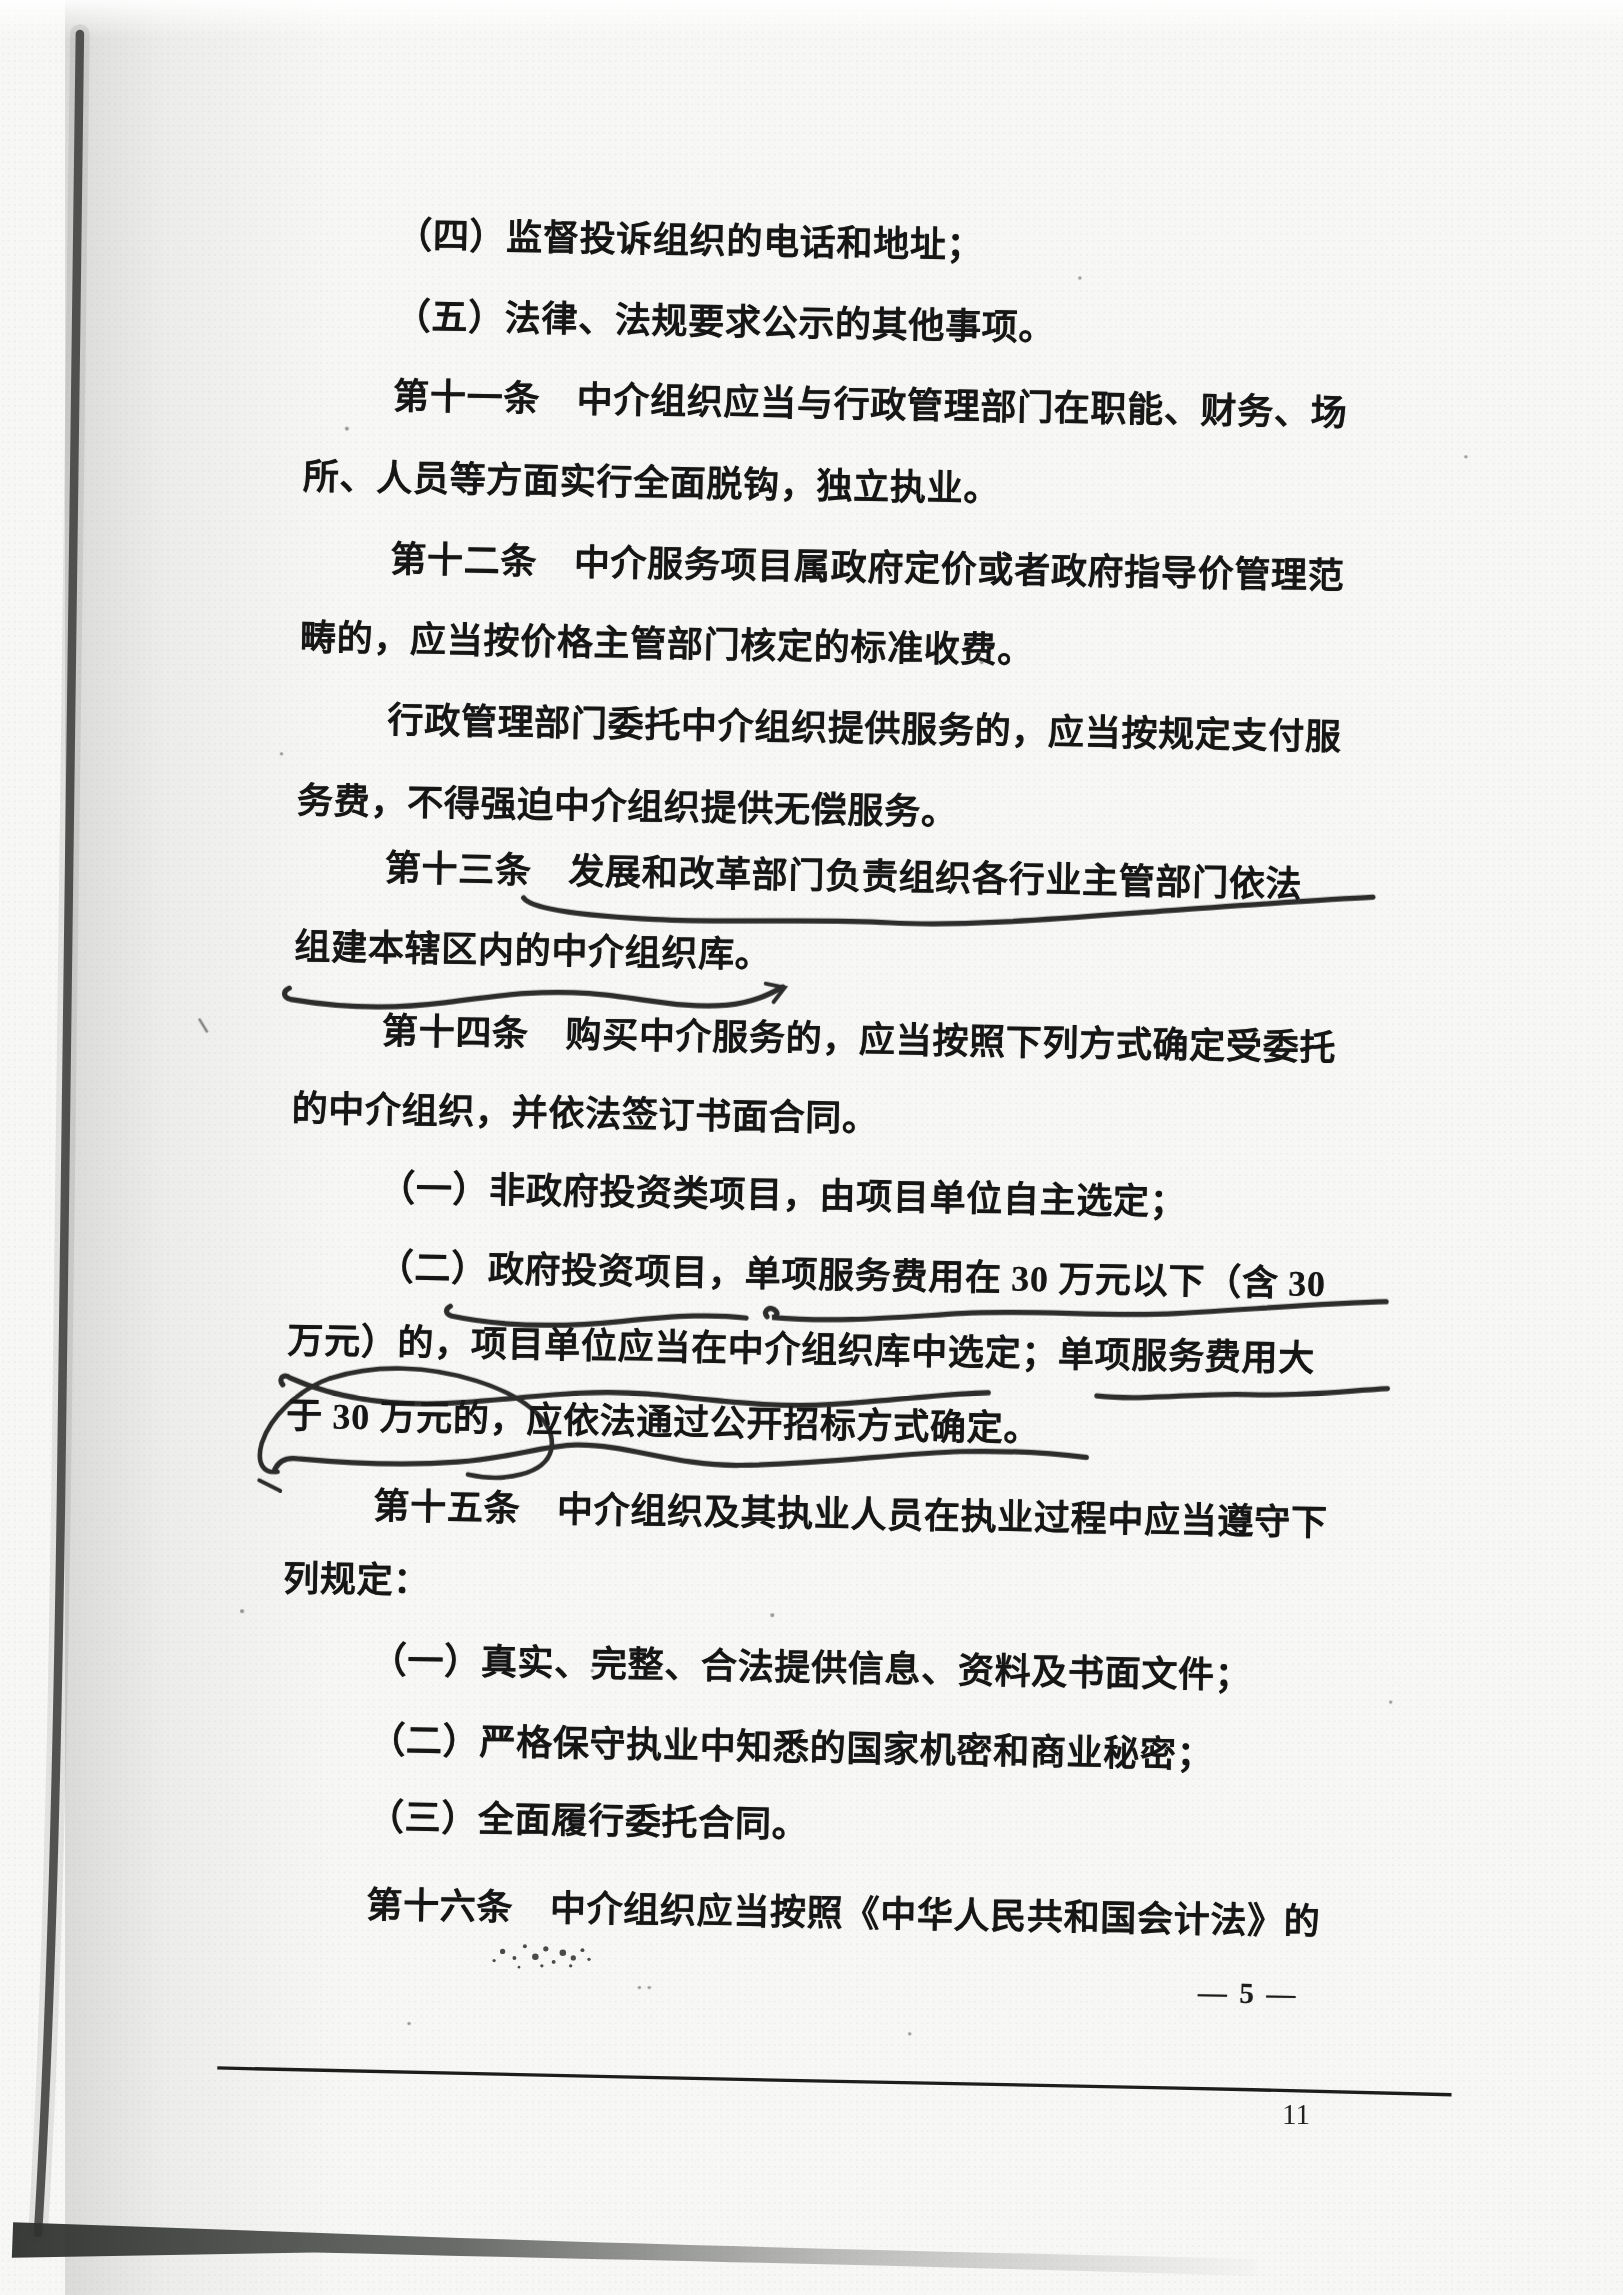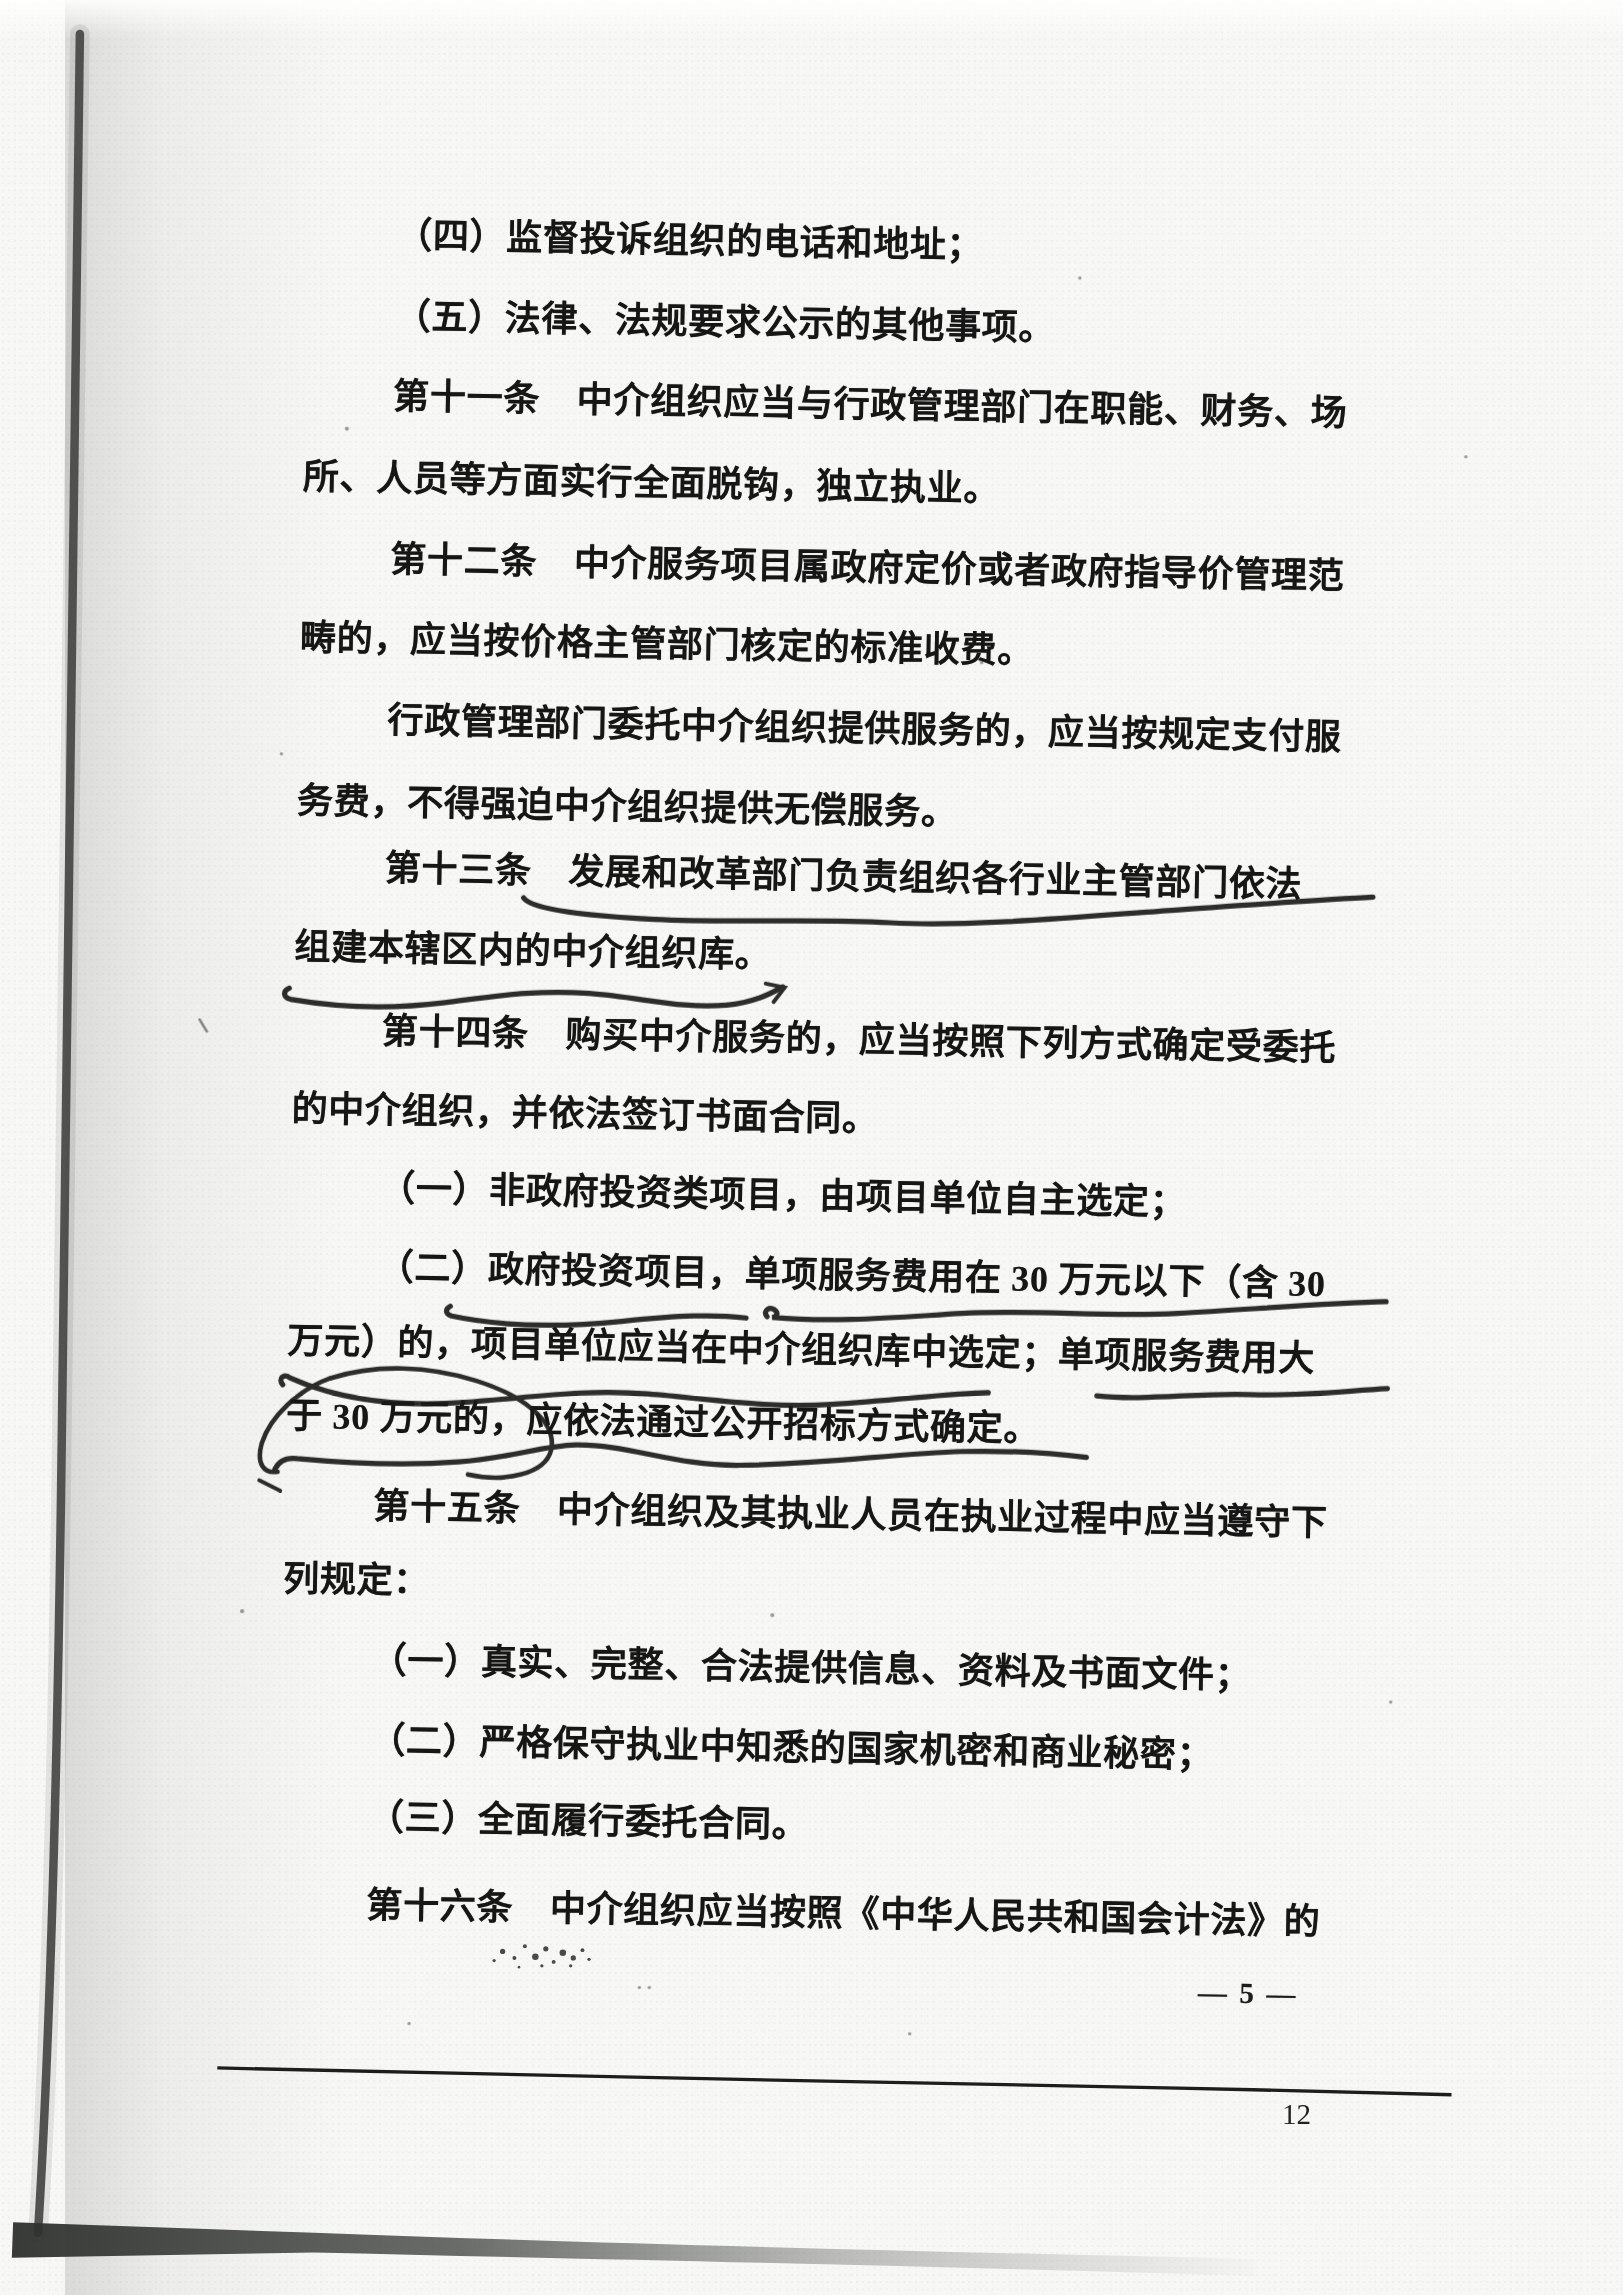--- a/index.html
+++ b/index.html
@@ -82,21 +82,21 @@
   <div class="ln flu l16">于 30 万元的，应依法通过公开招标方式确定。</div>
   <div class="ln ind l17">第十五条　中介组织及其执业人员在执业过程中应当遵守下</div>
   <div class="ln flu l18">列规定：</div>
   <div class="ln ind l19">（一）真实、完整、合法提供信息、资料及书面文件；</div>
   <div class="ln ind l20">（二）严格保守执业中知悉的国家机密和商业秘密；</div>
   <div class="ln ind l21">（三）全面履行委托合同。</div>
   <div class="ln ind l22">第十六条　中介组织应当按照《中华人民共和国会计法》的</div>
   <div class="pagenum">— 5 —</div>
 </div>
 
-<div class="sheetnum">12</div>
+<div class="sheetnum">11</div>
 
 <svg class="marks" width="1623" height="2295" viewBox="0 0 2480 3507">
   <defs>
     <linearGradient id="fadeGrad" gradientUnits="userSpaceOnUse" x1="20" y1="0" x2="1950" y2="0">
       <stop offset="0" stop-color="#2e312e" stop-opacity="0.95"></stop>
       <stop offset="0.35" stop-color="#3a3d3a" stop-opacity="0.75"></stop>
       <stop offset="0.65" stop-color="#4a4d4a" stop-opacity="0.35"></stop>
       <stop offset="1" stop-color="#5a5d5a" stop-opacity="0"></stop>
     </linearGradient>
   </defs>

